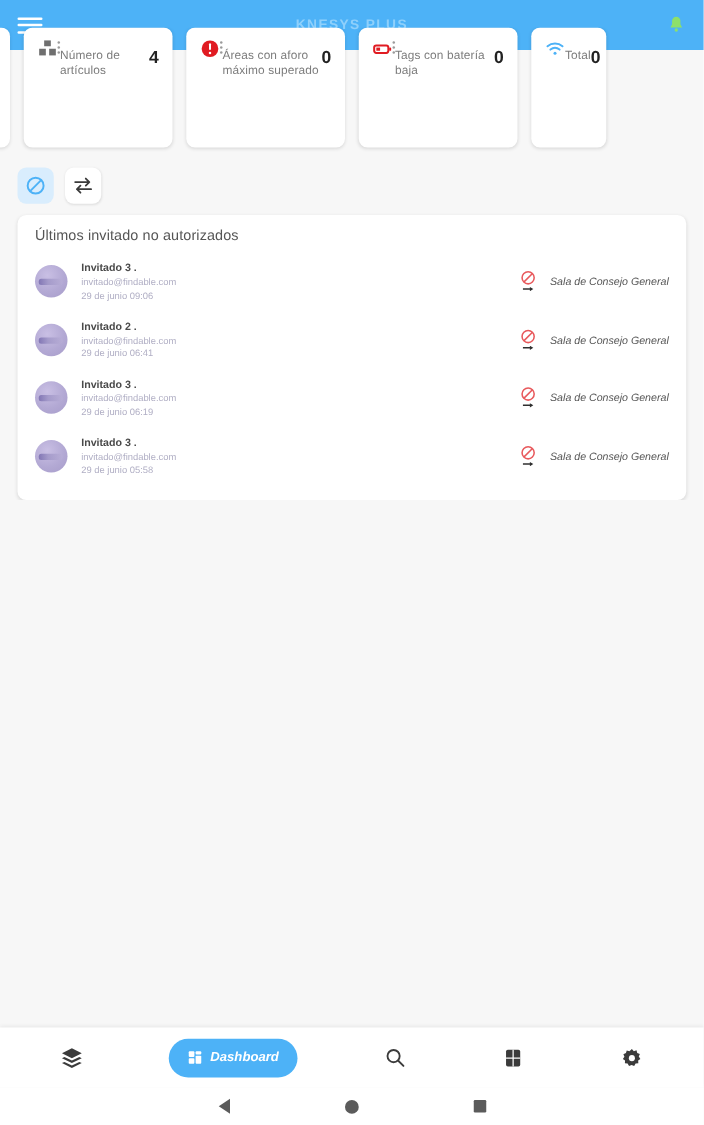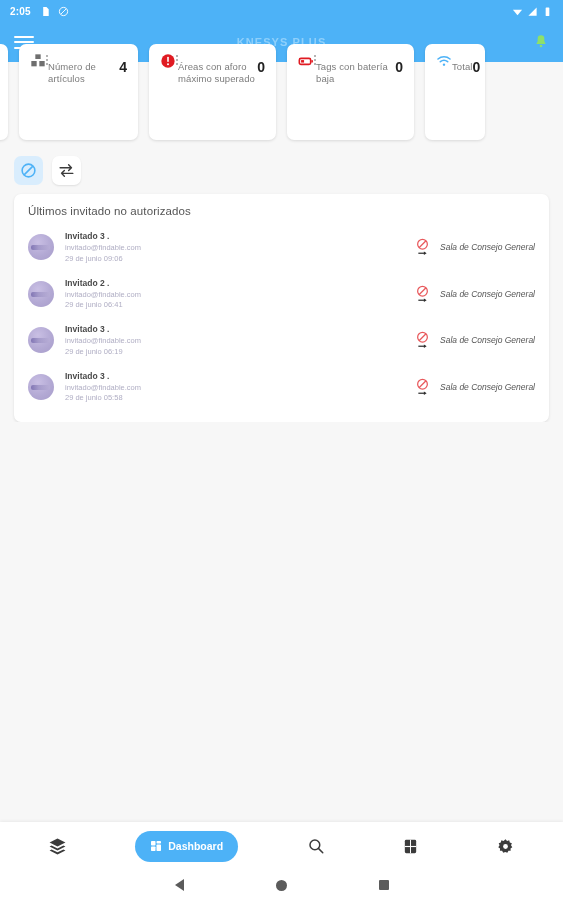--- a/index.html
+++ b/index.html
@@ -126,21 +126,21 @@
 
   
   .filler { flex: 1 1 auto; background: #f7f7f7; }
   .bottomnav {
     flex: 0 0 48px; background: #ffffff;
     display: flex; align-items: center; justify-content: space-around;
     padding: 0 10px; box-shadow: 0 -1px 3px rgba(0,0,0,.06);
   }
   .nav-item {
     display: flex; align-items: center; justify-content: center;
-    cursor: pointer; height: 40px; min-width: 34px;
+    cursor: pointer; height: 40px; min-width: 34px; font-style: italic;
   }
   .nav-pill {
     background: #4db2f7; border-radius: 16px; height: 31px;
     display: flex; align-items: center; gap: 6px; padding: 0 15px;
     color: #ffffff; font-size: 10.5px; font-weight: bold;
   }
 
   
   .sysnav {
     flex: 0 0 30px; background: #ffffff;
@@ -149,44 +149,20 @@
   .sys-back { width: 0; height: 0; border-top: 6px solid transparent;
     border-bottom: 6px solid transparent; border-right: 9px solid #5b5b5b; }
   .sys-home { width: 11px; height: 11px; border-radius: 50%; background: #5b5b5b; }
   .sys-recent { width: 10px; height: 10px; background: #5b5b5b; border-radius: 1px; }
 </style>
 </head>
 <body>
 
 <div class="phone">
 
-  <div class="statusbar">
-    <span class="sb-time">2:05</span>
-    <span class="sb-left-icons">
-      <svg class="sb-icon" viewBox="0 0 24 24">
-        <path fill="#ffffff" d="M7 2h7l5 5v15H7z"></path>
-      </svg>
-      <svg class="sb-icon" viewBox="0 0 24 24">
-        <circle cx="12" cy="12" r="9" fill="none" stroke="#ffffff" stroke-width="2"></circle>
-        <line x1="6" y1="18" x2="18" y2="6" stroke="#ffffff" stroke-width="2"></line>
-      </svg>
-    </span>
-    <span class="sb-spacer"></span>
-    <span class="sb-right-icons">
-      <svg class="sb-icon" viewBox="0 0 24 24">
-        <path fill="#ffffff" d="M2 8 L12 20 L22 8 Z"></path>
-      </svg>
-      <svg class="sb-icon" viewBox="0 0 24 24">
-        <path fill="#ffffff" d="M21 3 L21 21 L3 21 Z"></path>
-      </svg>
-      <svg class="sb-icon" viewBox="0 0 24 24">
-        <rect x="8" y="3" width="8" height="19" rx="1.5" fill="#ffffff"></rect>
-      </svg>
-    </span>
-  </div>
 
   <div class="appbar">
     <div class="hamburger">
       <span></span>
         <span></span>
         <span></span>
     </div>
     <div class="app-title">KNESYS PLUS</div>
     <svg class="bell" viewBox="0 0 24 24">
       <path fill="#8ee06a" d="M12 2a5 5 0 0 0-5 5v4l-2 4h14l-2-4V7a5 5 0 0 0-5-5z"></path>

